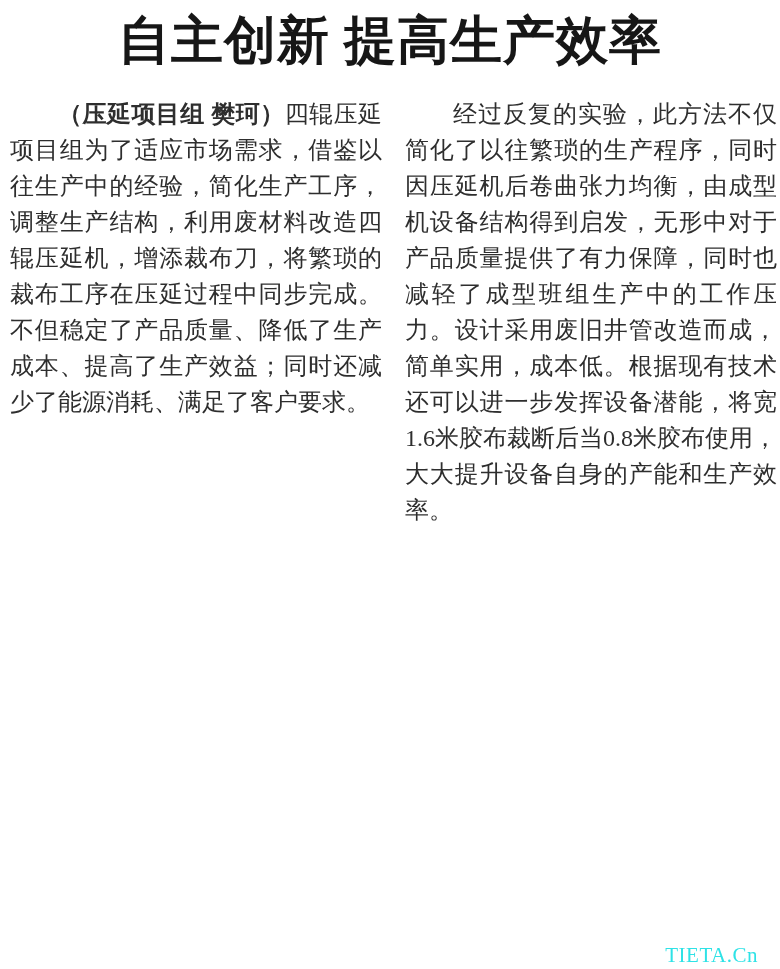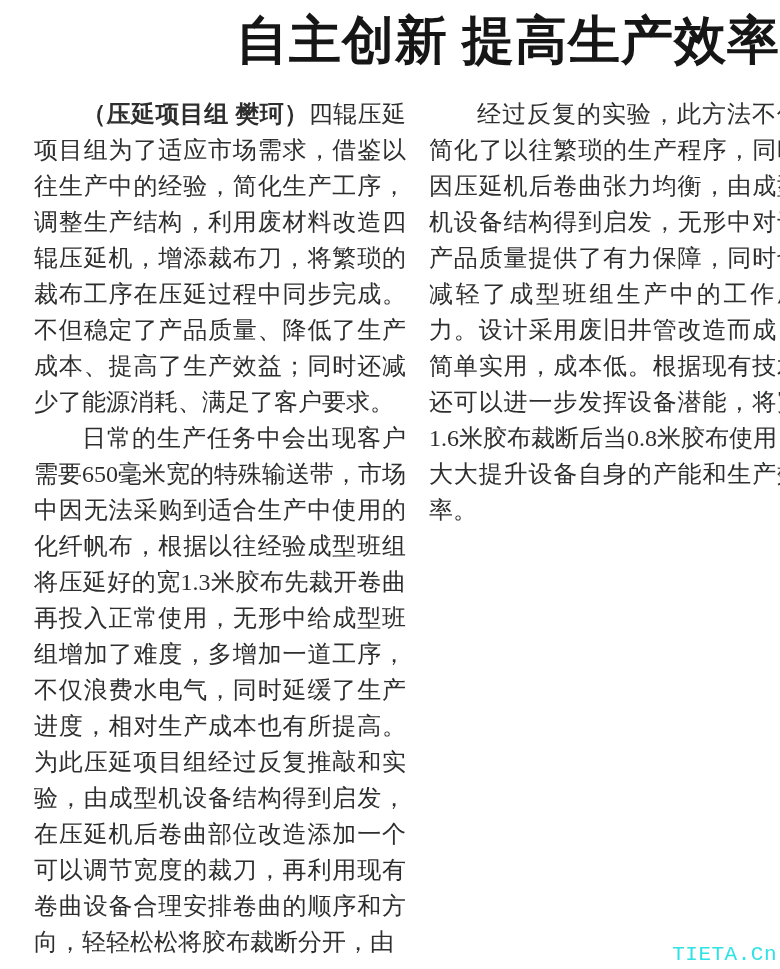--- a/index.html
+++ b/index.html
@@ -17,34 +17,33 @@
     position:relative;
     width:780px;
     height:969px;
     background:var(--background);
     overflow:hidden;
     font-family:"Liberation Serif","DejaVu Serif",serif;
   }
   .title{
     margin:0;
     padding-top:6px;
-    text-align:right;
+    text-align:center;
     font-size:52px;
     line-height:70px;
     font-weight:bold;
     color:var(--title);
     letter-spacing:1px;
     white-space:nowrap;
   }
   .columns{
     display:flex;
     gap:23px;
     padding:0 10px;
     margin-top:20px;
-    margin-left:24px;
   }
   .col{
     width:372px;
     flex:0 0 372px;
   }
   .para{
     margin:0;
     font-size:24px;
     line-height:36px;
     color:var(--text);
@@ -53,41 +52,40 @@
     word-break:break-all;
   }
   .para.indent{
     text-indent:2em;
   }
   .byline{
     font-weight:bold;
   }
   .watermark{
     position:absolute;
-    right:3px;
+    right:22px;
     bottom:3px;
     font-size:21px;
     line-height:22px;
     color:var(--watermark);
-    font-family:Liberation Mono, monospace;
+    font-family:Liberation Serif, serif;
     letter-spacing:0.5px;
   }
 </style>
 </head>
 <body>
 
 <div class="page">
 
   <h1 class="title">自主创新 提高生产效率</h1>
 
   <div class="columns">
 
     <div class="col">
       <p class="para indent"><strong class="byline">（压延项目组 樊珂）</strong><span>四辊压延项目组为了适应市场需求，借鉴以往生产中的经验，简化生产工序，调整生产结构，利用废材料改造四辊压延机，增添裁布刀，将繁琐的裁布工序在压延过程中同步完成。不但稳定了产品质量、降低了生产成本、提高了生产效益；同时还减少了能源消耗、满足了客户要求。</span></p>
-      <p class="para indent">日常的生产任务中会出现客户需要650毫米宽的特殊输送带，市场中因无法采购到适合生产中使用的化纤帆布，根据以往经验成型班组将压延好的宽1.3米胶布先裁开卷曲再投入正常使用，无形中给成型班组增加了难度，多增加一道工序，不仅浪费水电气，同时延缓了生产进度，相对生产成本也有所提高。为此压延项目组经过反复推敲和实验，由成型机设备结构得到启发，在压延机后卷曲部位改造添加一个可以调节宽度的裁刀，再利用现有卷曲设备合理安排卷曲的顺序和方向，轻轻松松将胶布裁断分开，由</p>
     </div>
 
     <div class="col">
       <p class="para indent">经过反复的实验，此方法不仅简化了以往繁琐的生产程序，同时因压延机后卷曲张力均衡，由成型机设备结构得到启发，无形中对于产品质量提供了有力保障，同时也减轻了成型班组生产中的工作压力。设计采用废旧井管改造而成，简单实用，成本低。根据现有技术还可以进一步发挥设备潜能，将宽1.6米胶布裁断后当0.8米胶布使用，大大提升设备自身的产能和生产效率。</p>
     </div>
 
   </div>
 
   <div class="watermark">TIETA.Cn</div>
 

